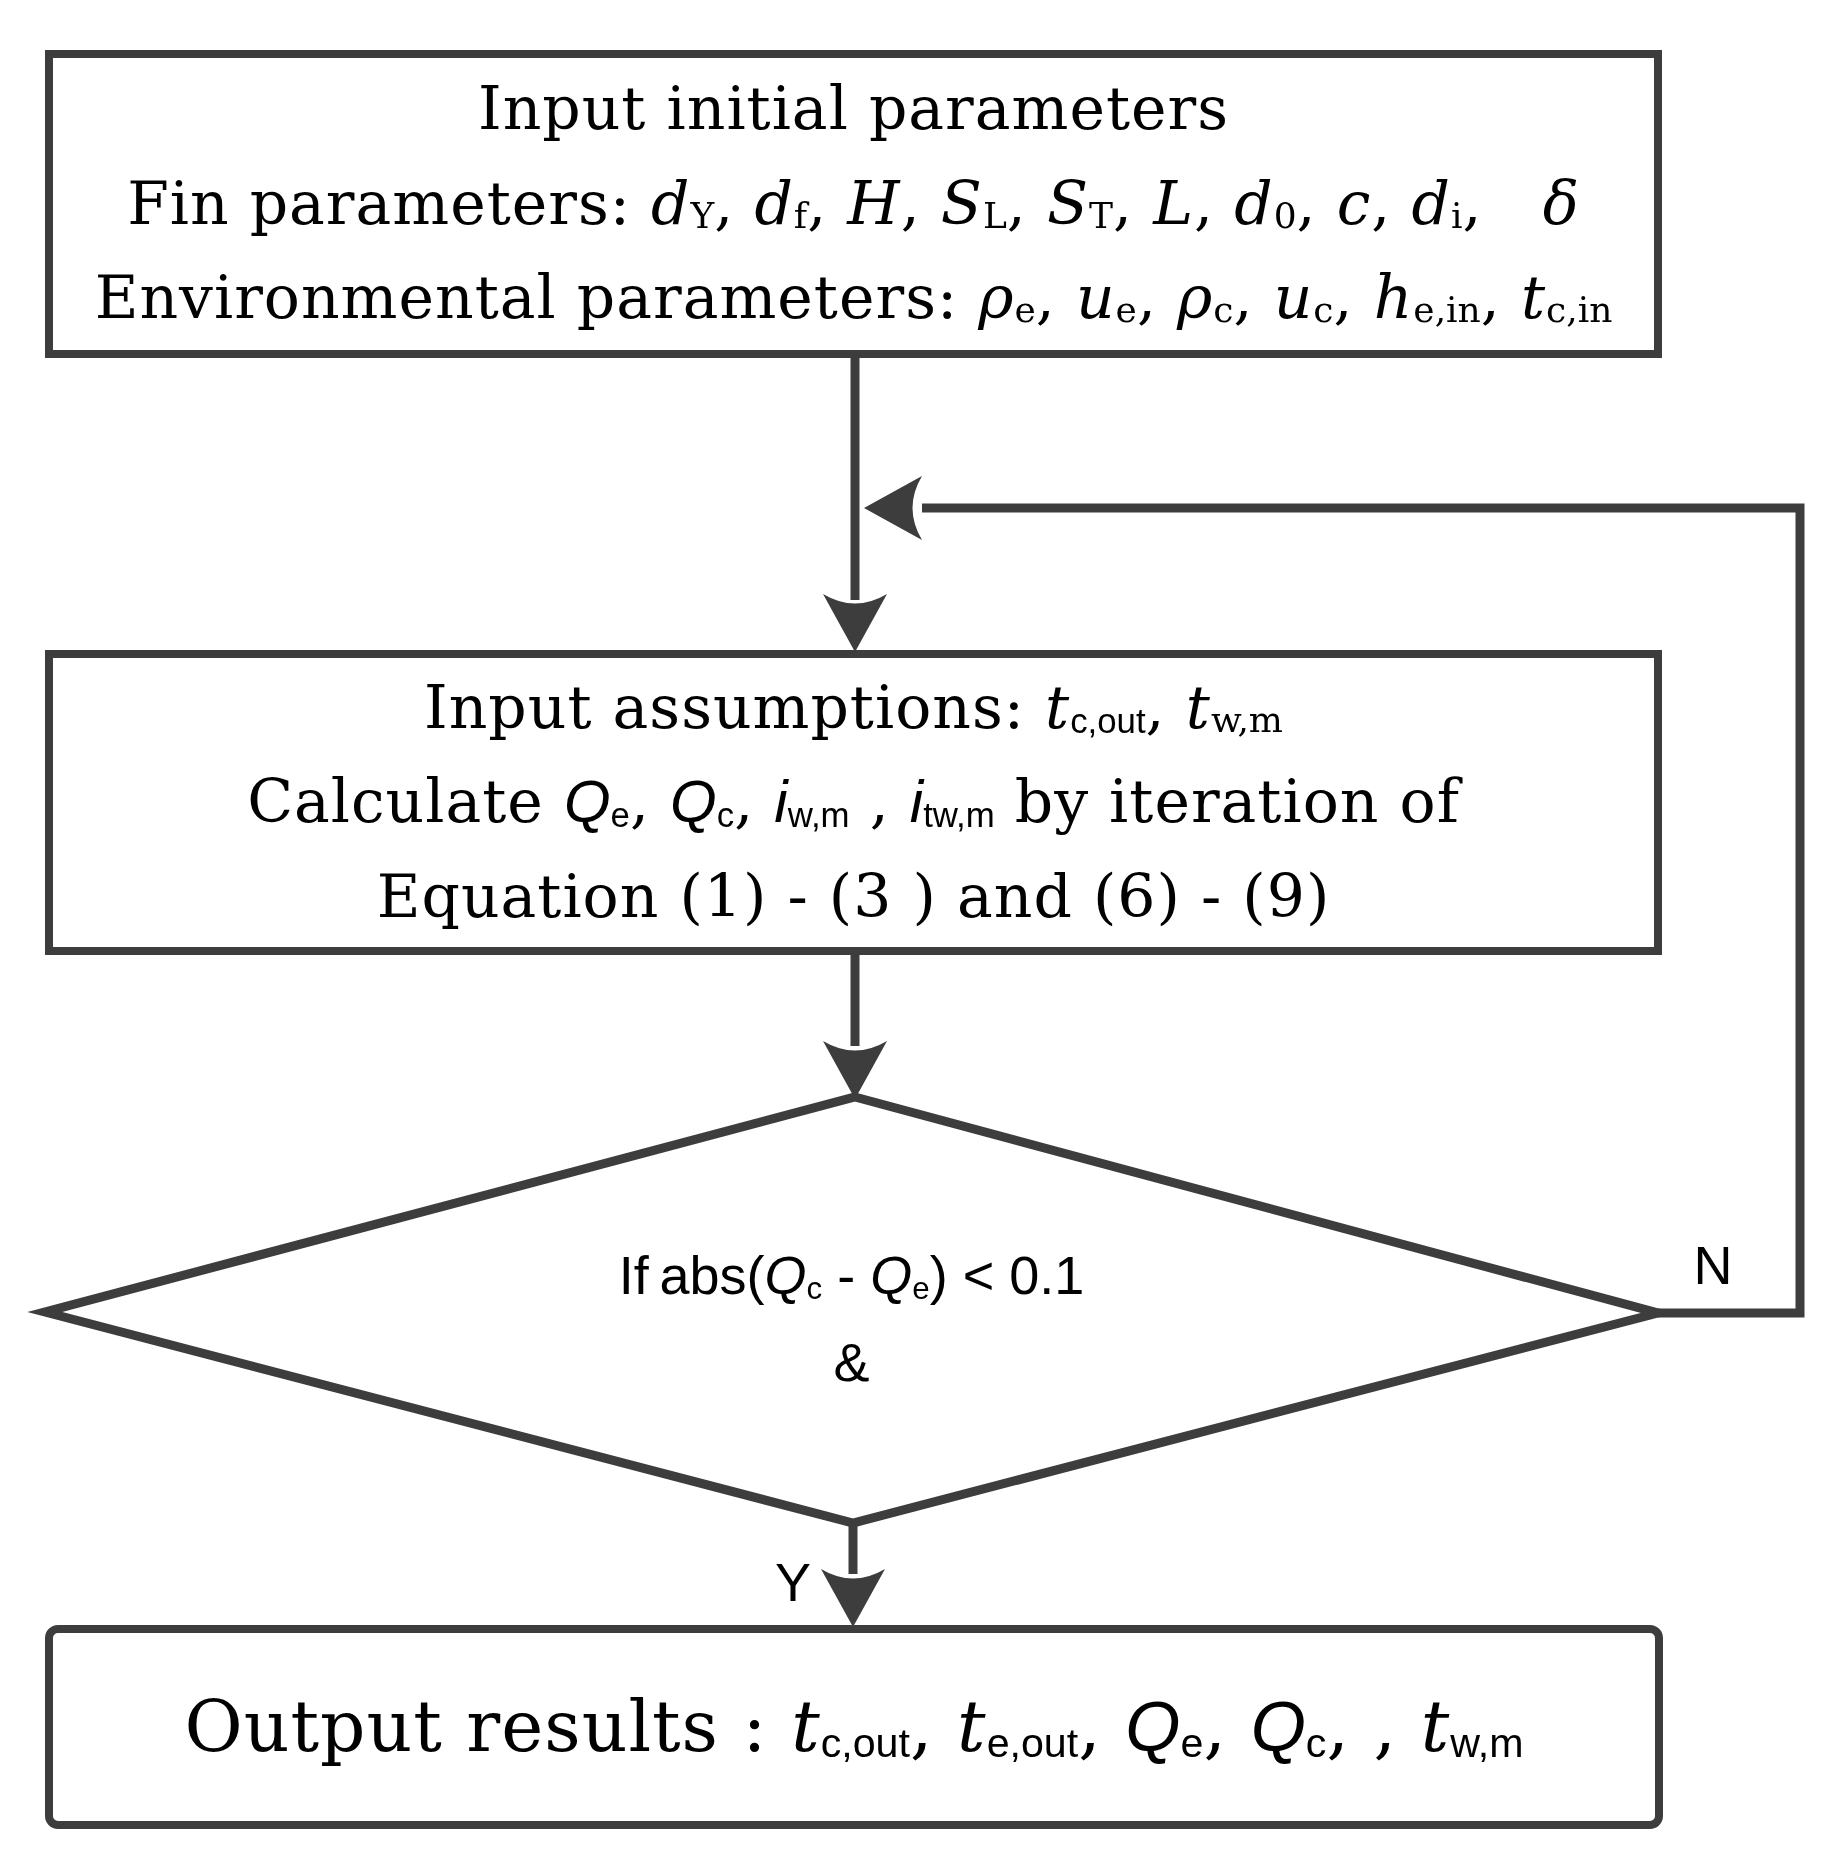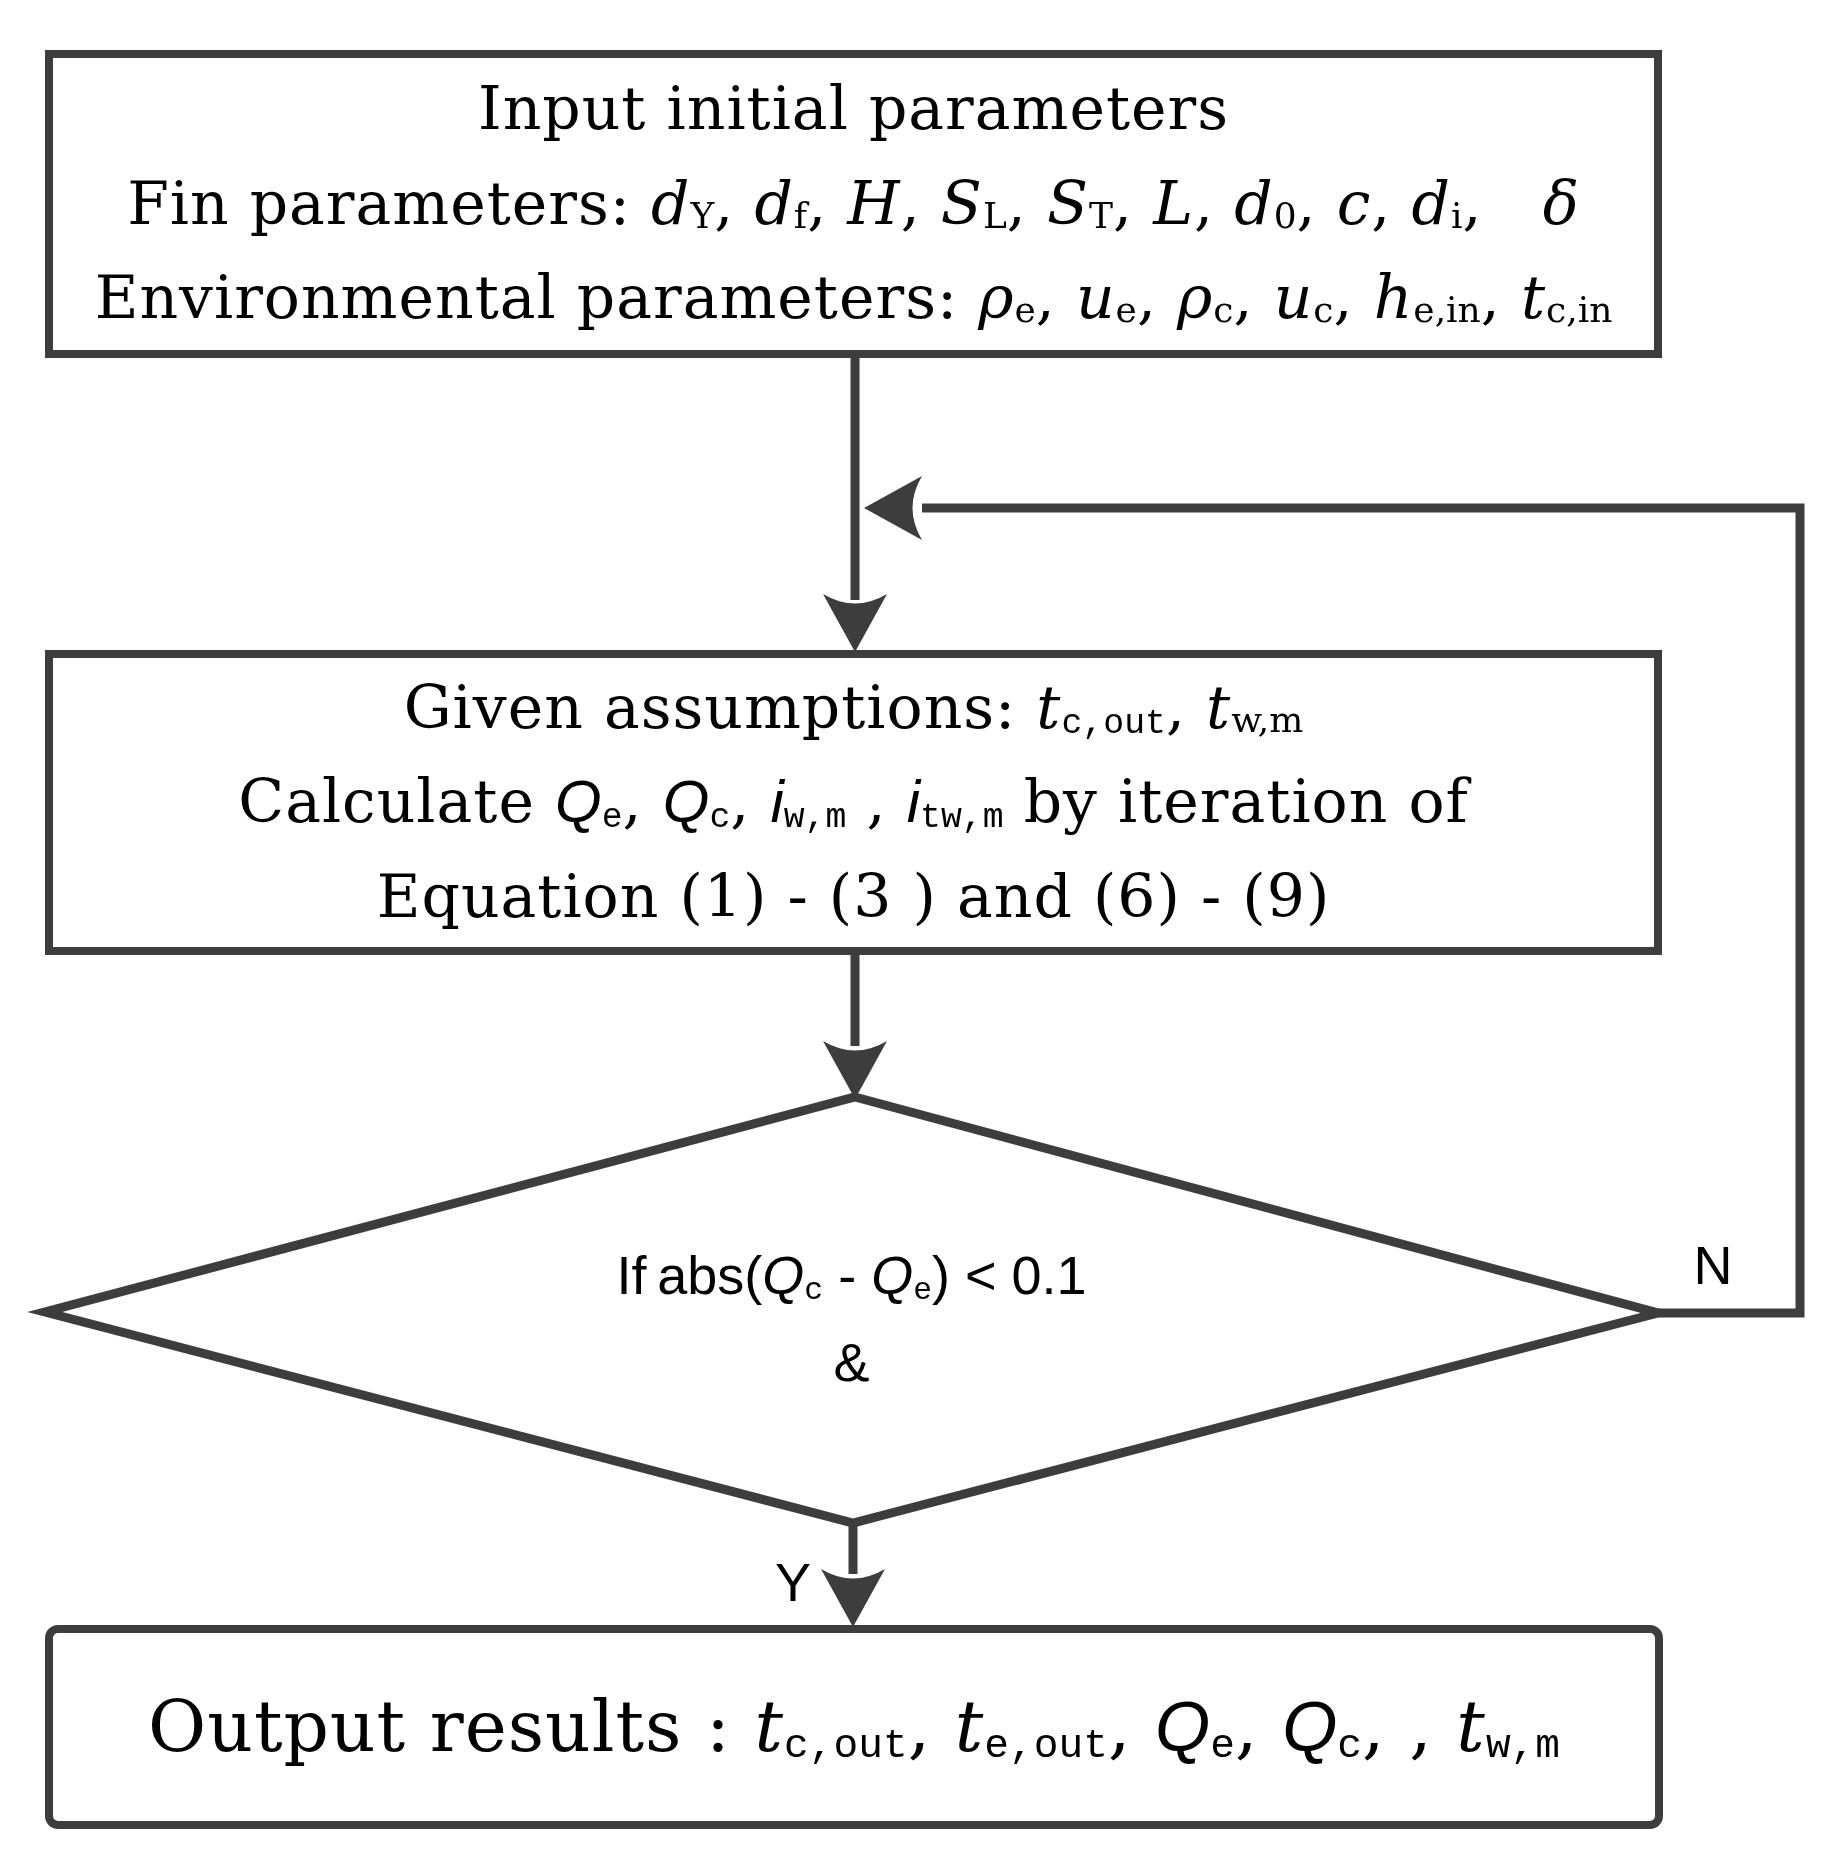--- a/index.html
+++ b/index.html
@@ -25,37 +25,37 @@
 
   .branch-label{position:absolute;font-family:"Liberation Sans",sans-serif;font-size:54px;
        width:100px;height:62px;display:flex;align-items:center;justify-content:center;}
   .label-n{left:1663px;top:1234px;}
   .label-y{left:743px;top:1551px;}
 
   
   .rs-r{font-family:"DejaVu Serif","Liberation Serif",serif;letter-spacing:1px;}
   .rs-i{font-family:"DejaVu Serif","Liberation Serif",serif;font-style:italic;letter-spacing:1px;}
   .rs-sub{font-family:"DejaVu Serif","Liberation Serif",serif;font-size:0.60em;vertical-align:-0.12em;}
-  .rs-ssub{font-family:Liberation Mono, monospace;font-size:0.58em;vertical-align:-0.15em;}
+  .rs-ssub{font-family:Liberation Sans, sans-serif;font-size:0.58em;vertical-align:-0.15em;}
   .rs-sans{font-family:"Liberation Sans",sans-serif;margin-top:11px;}
   .rs-isans{font-family:"Liberation Sans",sans-serif;font-style:italic;}
 </style>
 </head>
 <body>
 
 <div class="canvas" style="--bg: #ffffff; --line: #3d3d3d; --text: #000000;">
 
   <div class="box box-input">
     <div class="tline"><span class="rs-r">Input initial parameters</span></div>
     <div class="tline"><span class="rs-r">Fin parameters: </span><span class="rs-i">d</span><span class="rs-sub">Y</span><span class="rs-r">, </span><span class="rs-i">d</span><span class="rs-sub">f</span><span class="rs-r">, </span><span class="rs-i">H</span><span class="rs-r">, </span><span class="rs-i">S</span><span class="rs-sub">L</span><span class="rs-r">, </span><span class="rs-i">S</span><span class="rs-sub">T</span><span class="rs-r">, </span><span class="rs-i">L</span><span class="rs-r">, </span><span class="rs-i">d</span><span class="rs-sub">0</span><span class="rs-r">, </span><span class="rs-i">c</span><span class="rs-r">, </span><span class="rs-i">d</span><span class="rs-sub">i</span><span class="rs-r">,&nbsp;&nbsp; </span><span class="rs-i">δ</span></div>
     <div class="tline"><span class="rs-r">Environmental parameters: </span><span class="rs-i">ρ</span><span class="rs-sub">e</span><span class="rs-r">, </span><span class="rs-i">u</span><span class="rs-sub">e</span><span class="rs-r">, </span><span class="rs-i">ρ</span><span class="rs-sub">c</span><span class="rs-r">, </span><span class="rs-i">u</span><span class="rs-sub">c</span><span class="rs-r">, </span><span class="rs-i">h</span><span class="rs-sub">e,in</span><span class="rs-r">, </span><span class="rs-i">t</span><span class="rs-sub">c,in</span></div>
   </div>
 
   <div class="box box-process">
-    <div class="tline"><span class="rs-r">Given assumptions: </span><span class="rs-i">t</span><span class="rs-ssub">c,out</span><span class="rs-r">, </span><span class="rs-i">t</span><span class="rs-sub">w,m</span></div>
+    <div class="tline"><span class="rs-r">Input assumptions: </span><span class="rs-i">t</span><span class="rs-ssub">c,out</span><span class="rs-r">, </span><span class="rs-i">t</span><span class="rs-sub">w,m</span></div>
     <div class="tline"><span class="rs-r">Calculate </span><span class="rs-isans">Q</span><span class="rs-ssub">e</span><span class="rs-r">, </span><span class="rs-isans">Q</span><span class="rs-ssub">c</span><span class="rs-r">, </span><span class="rs-isans">i</span><span class="rs-ssub">w,m</span><span class="rs-r">&nbsp;, </span><span class="rs-isans">i</span><span class="rs-ssub">tw,m</span><span class="rs-r"> by iteration of</span></div>
     <div class="tline"><span class="rs-r">Equation (1) - (3 ) and (6) - (9)</span></div>
   </div>
 
   <div class="box box-output">
     <div class="tline"><span class="rs-r">Output results : </span><span class="rs-i">t</span><span class="rs-ssub">c,out</span><span class="rs-r">, </span><span class="rs-i">t</span><span class="rs-ssub">e,out</span><span class="rs-r">, </span><span class="rs-isans">Q</span><span class="rs-ssub">e</span><span class="rs-r">, </span><span class="rs-isans">Q</span><span class="rs-ssub">c</span><span class="rs-r">,&nbsp;, </span><span class="rs-i">t</span><span class="rs-ssub">w,m</span></div>
   </div>
 
   <svg class="lines" viewBox="0 0 1838 1868">
 

